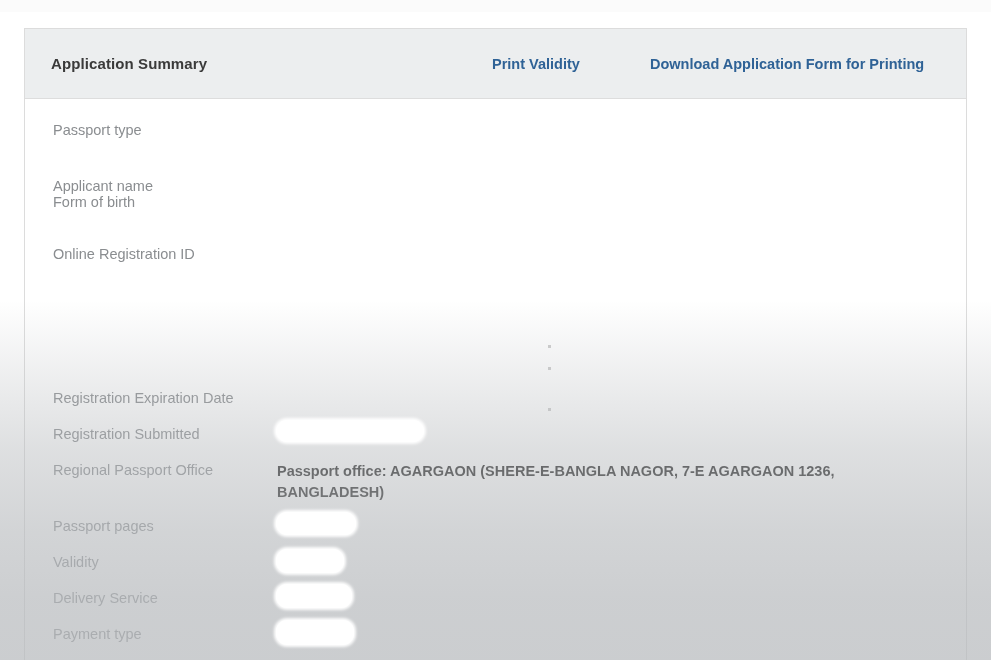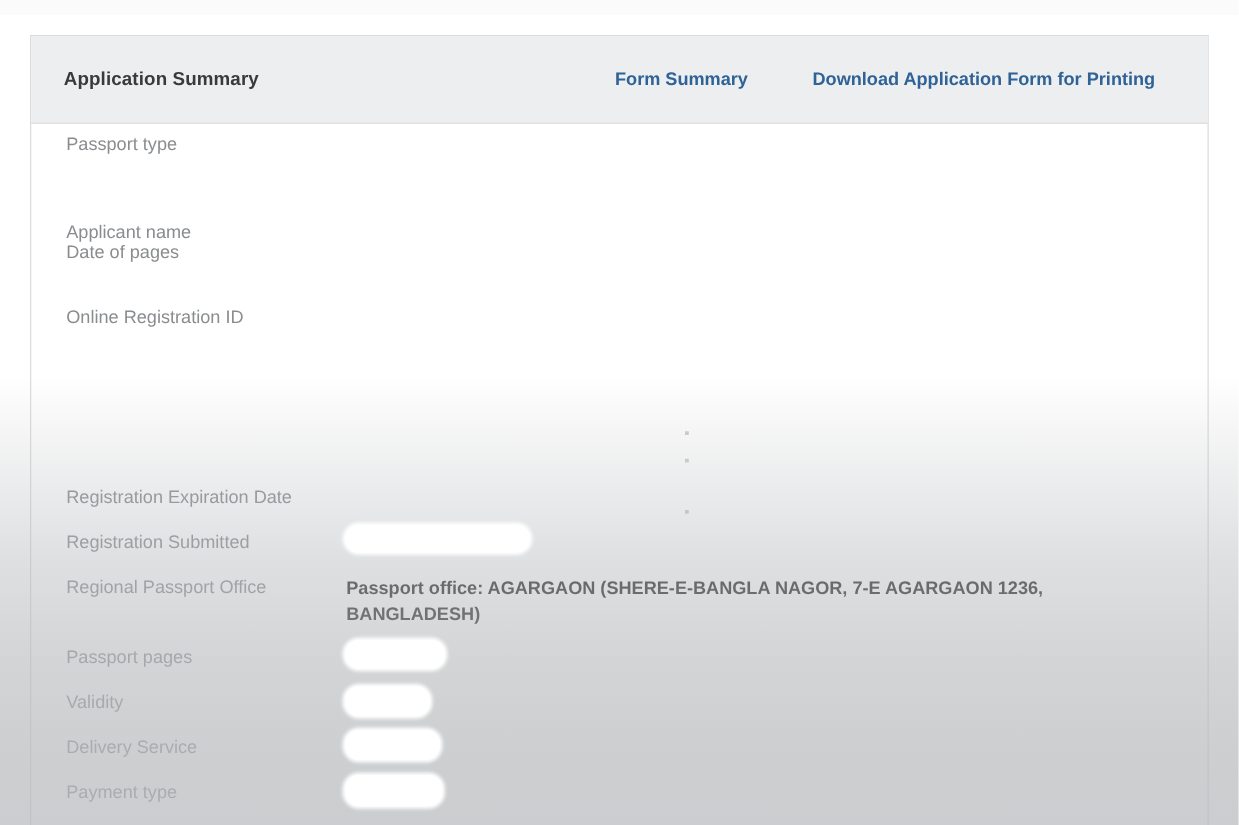--- a/index.html
+++ b/index.html
@@ -166,39 +166,39 @@
 
 <div id="page">
 
   <div class="top-strip"></div>
 
   <div class="card">
 
     <div class="card-header">
       <div class="card-title">Application Summary</div>
 
-      <a class="hdr-link print">Form Summary</a>
+      <a class="hdr-link print">Print Validity</a>
 
       <a class="hdr-link download">Download Application Form for Printing</a>
     </div>
 
     <div class="card-body">
 
-      <div class="row" style="top:8px;text-align:right;">
+      <div class="row" style="top:22px;text-align:right;">
         <span class="row-label">Passport type</span>
         <span class="row-value"></span>
       </div>
 
       <div class="row" style="top:58px;margin-top:20px;">
         <span class="row-label">Applicant name</span>
         <span class="row-value"></span>
       </div>
 
       <div class="row" style="top:94px;">
-        <span class="row-label">Date of pages</span>
+        <span class="row-label">Form of birth</span>
         <span class="row-value"></span>
         <span class="ghost" style="left:250px; top:2px;">&nbsp;&nbsp;&nbsp;&nbsp;&nbsp;&nbsp;&nbsp;&nbsp;&nbsp;&nbsp;&nbsp;&nbsp;&nbsp;&nbsp;</span>
       </div>
 
       <div class="row" style="top:146px;">
         <span class="row-label">Online Registration ID</span>
         <span class="row-value"></span>
       </div>
 
       <div>

